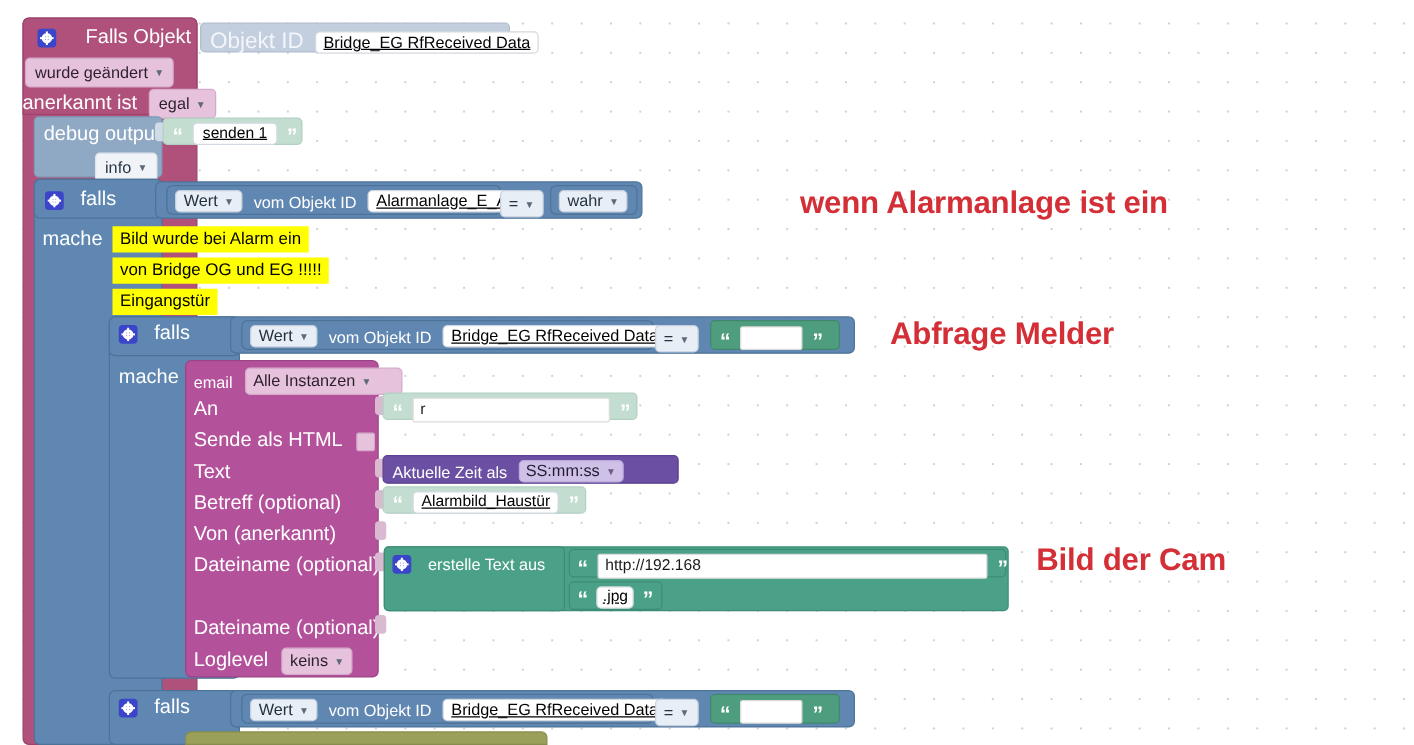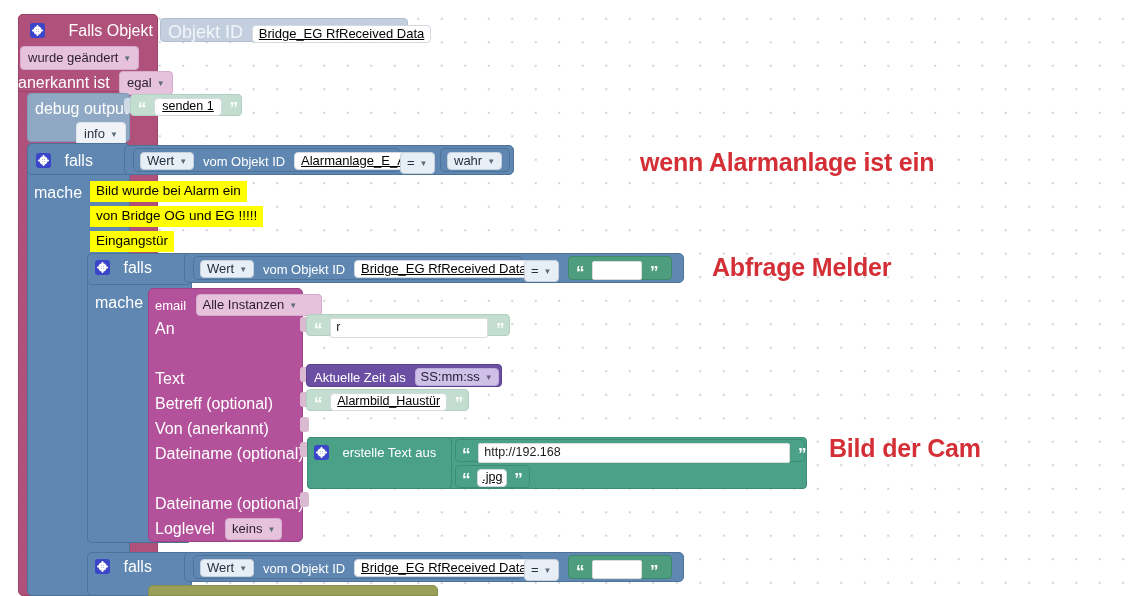--- a/index.html
+++ b/index.html
@@ -378,26 +378,30 @@
   </div>
   <div class="notch" style="left:300px; top:317px; background:#d9bad1;"></div>
   <div class="blk strblk-dis" style="left:306px; top:314px; width:204px; height:22px;">
     <div style="padding:3px 0 0 7px;">
       <span class="q q-dis">“</span>
       <span class="tbox-txt" style="width:146px; margin-left:4px; text-align:left; overflow:hidden;">r</span>
       <span class="q q-dis" style="margin-left:4px;">”</span>
     </div>
   </div>
 
+  <div class="row" style="left:155px; top:344px;">
+    <span class="lbl">Sende als HTML</span>
+    <span class="cbx" style="margin-left:6px;"></span>
+  </div>
 
   <div class="row" style="left:155px; top:369px;">
     <span class="lbl">Text</span>
   </div>
   <div class="notch" style="left:300px; top:367px; background:#d9bad1;"></div>
-  <div class="blk timeblk" style="left:306px; top:364px; width:196px; height:23px;">
+  <div class="blk timeblk" style="left:306px; top:364px; width:237px; height:23px;">
     <div style="padding:3px 0 0 7px;">
       <span class="lbl" style="font-size:13px;">Aktuelle Zeit als</span>
       <span class="fld fld-lilac" style="margin-left:5px; padding:1px 5px 2px 5px;"><span>SS:mm:ss</span><span class="caret caret-l">▼</span></span>
     </div>
   </div>
 
   <div class="row" style="left:155px; top:394px;">
     <span class="lbl">Betreff (optional)</span>
   </div>
   <div class="notch" style="left:300px; top:392px; background:#d9bad1;"></div>

